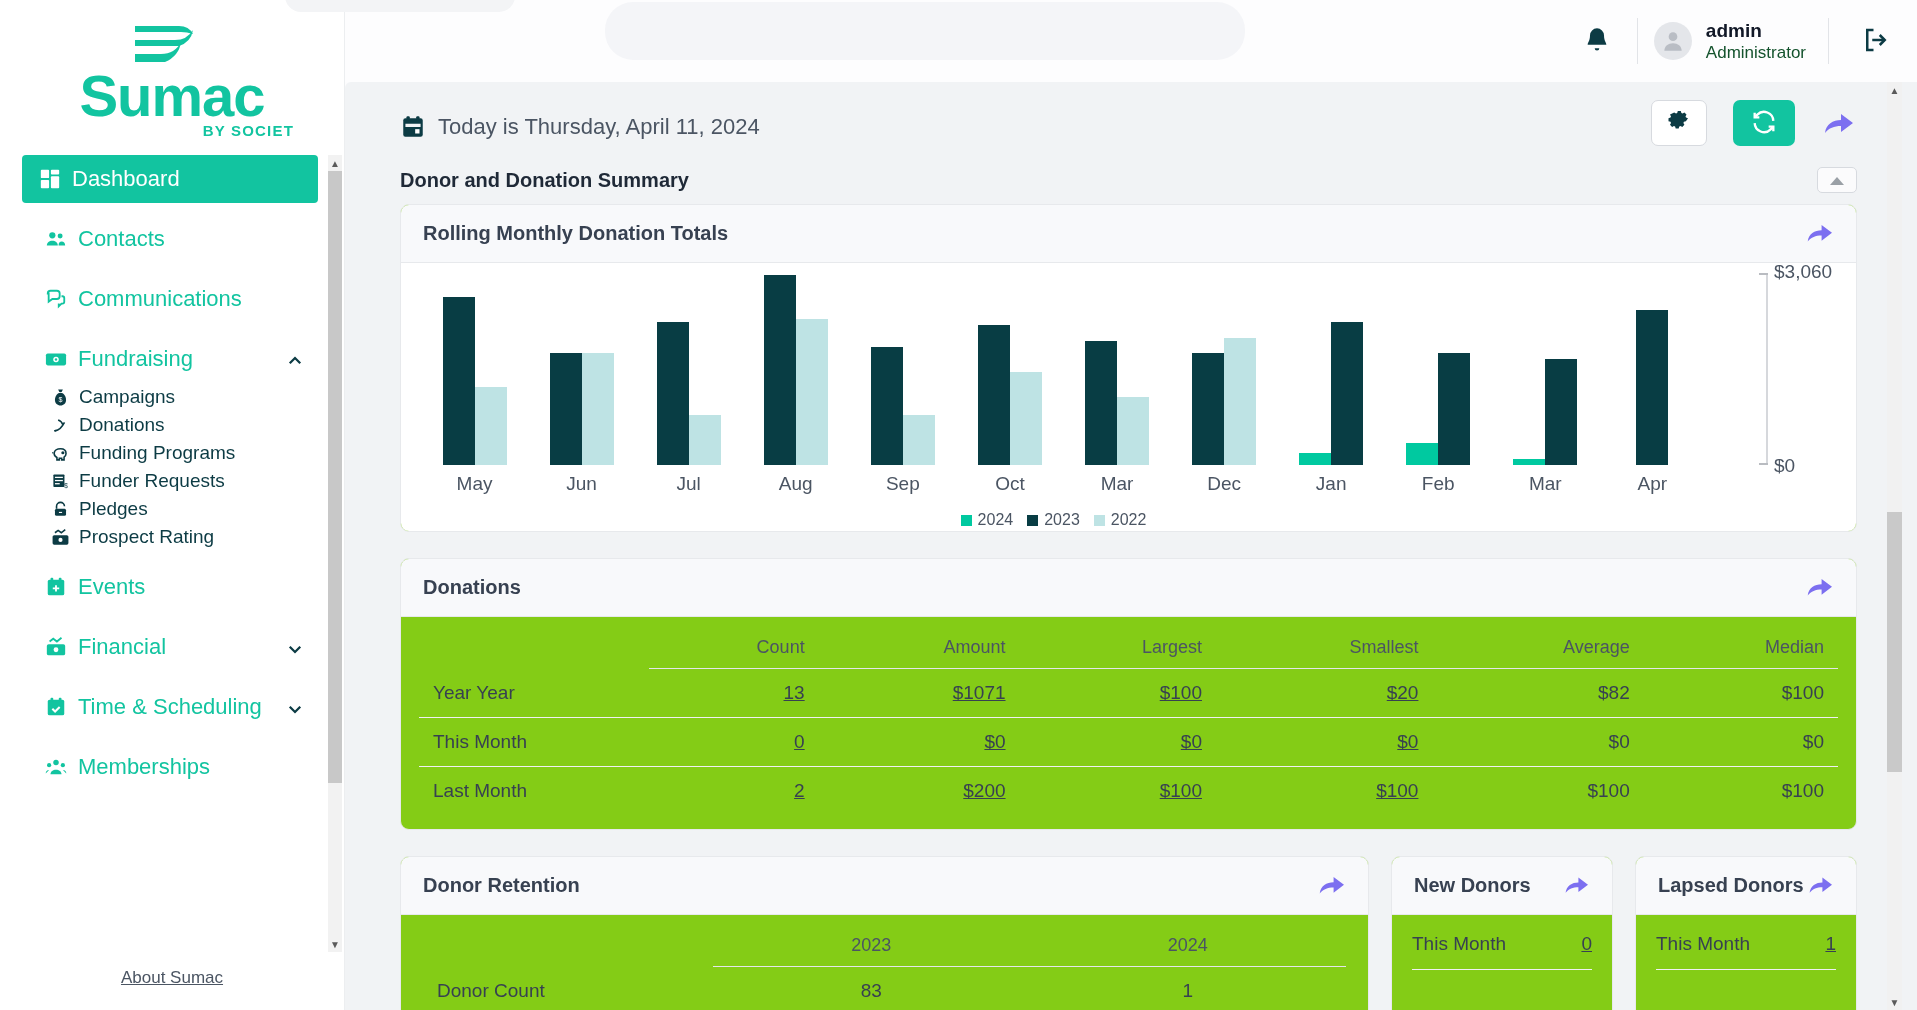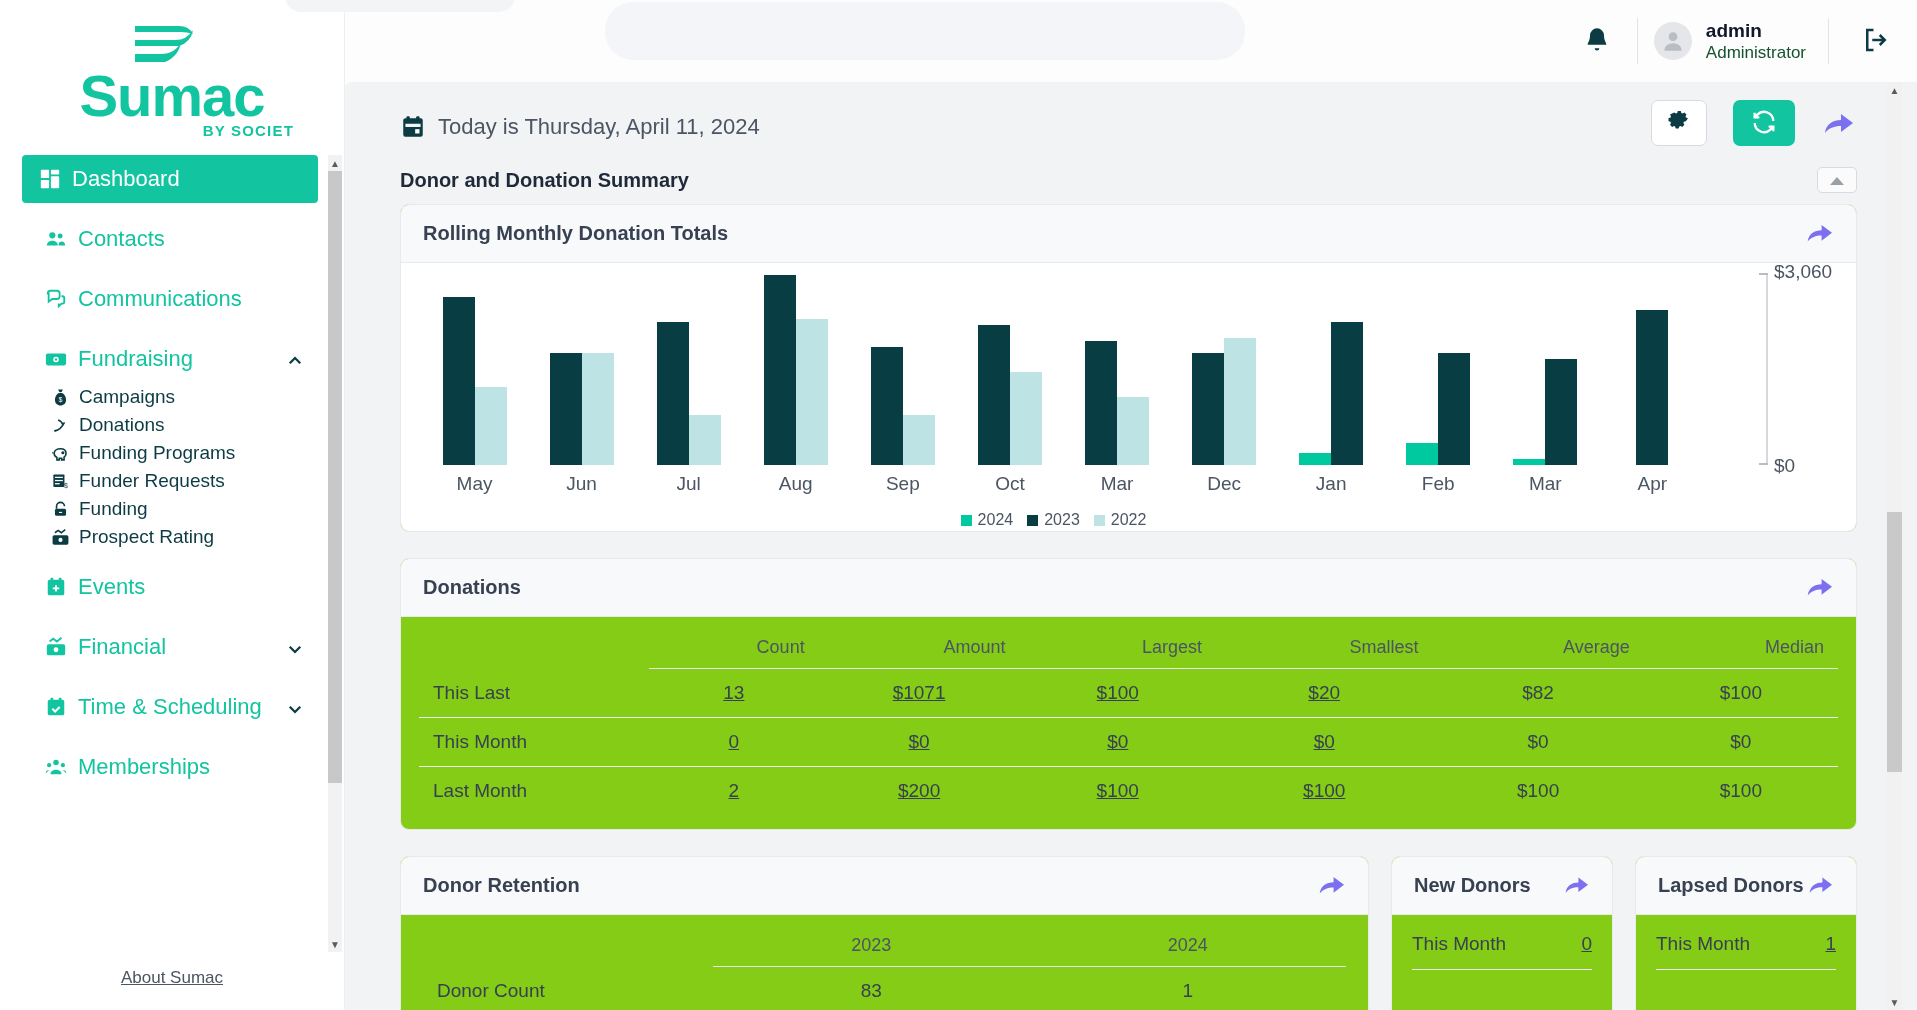--- a/index.html
+++ b/index.html
@@ -174,21 +174,21 @@
   .swatch { width: 11px; height: 11px; display: inline-block; }
 
   
   .tbl { width: 100%; border-collapse: collapse; }
   .tbl th {
     font-size: 18px; font-weight: normal; color: #4b5563; text-align: right;
     padding: 14px 14px 10px 14px; border-bottom: 1px solid #e4e6ea;
   }
   .tbl th.lead { border-bottom: none; }
   .tbl td {
-    font-size: 19px; color: #374151; text-align: center; padding: 13px 14px;
+    font-size: 19px; color: #374151; text-align: right; padding: 13px 14px;
     border-bottom: 1px solid #eff0f2;
   }
   .tbl td.lead { text-align: left; color: #374151; }
   .tbl tr:last-child td { border-bottom: none; }
   .lnk { text-decoration: underline; cursor: pointer; color: #374151; }
   .donations-body { padding: 6px 18px 14px 18px; }
 
   .bottom-row { display: flex; gap: 22px; }
   .retention { flex: 1 1 auto; }
   .mini { flex: 0 0 222px; }
@@ -324,21 +324,21 @@
         <span>Funder Requests</span>
       </div>
       <div class="nav-sub">
         <span class="ic">
           <svg viewBox="0 0 24 24" fill="none" stroke="currentColor" stroke-width="2">
               <path d="M7 11V8a5 5 0 0110 0"></path>
               <rect x="5" y="11" width="14" height="9" rx="2" fill="currentColor" stroke="none"></rect>
               <rect x="9" y="14" width="6" height="3.4" fill="#ffffff"></rect>
             </svg>
         </span>
-        <span>Funding</span>
+        <span>Pledges</span>
       </div>
       <div class="nav-sub">
         <span class="ic">
           <svg viewBox="0 0 24 24" fill="currentColor">
               <path d="M5 6l4-3 4 3 5-4" fill="none" stroke="currentColor" stroke-width="2"></path>
               <rect x="2" y="9" width="20" height="12" rx="2"></rect>
               <circle cx="12" cy="15" r="2.6" fill="#ffffff"></circle>
             </svg>
         </span>
         <span>Prospect Rating</span>
@@ -617,21 +617,21 @@
                     <th>Count</th>
                     <th>Amount</th>
                     <th>Largest</th>
                     <th>Smallest</th>
                     <th>Average</th>
                     <th>Median</th>
                   </tr>
                 </thead>
               <tbody id="don-body">
                   <tr>
-                    <td class="lead">This Last</td>
+                    <td class="lead">Year Year</td>
                     <td><span class="lnk">13</span></td>
                     <td><span class="lnk">$1071</span></td>
                     <td><span class="lnk">$100</span></td>
                     <td><span class="lnk">$20</span></td>
                     <td>$82</td>
                     <td>$100</td>
                   </tr>
                   <tr>
                     <td class="lead">This Month</td>
                     <td><span class="lnk">0</span></td>

